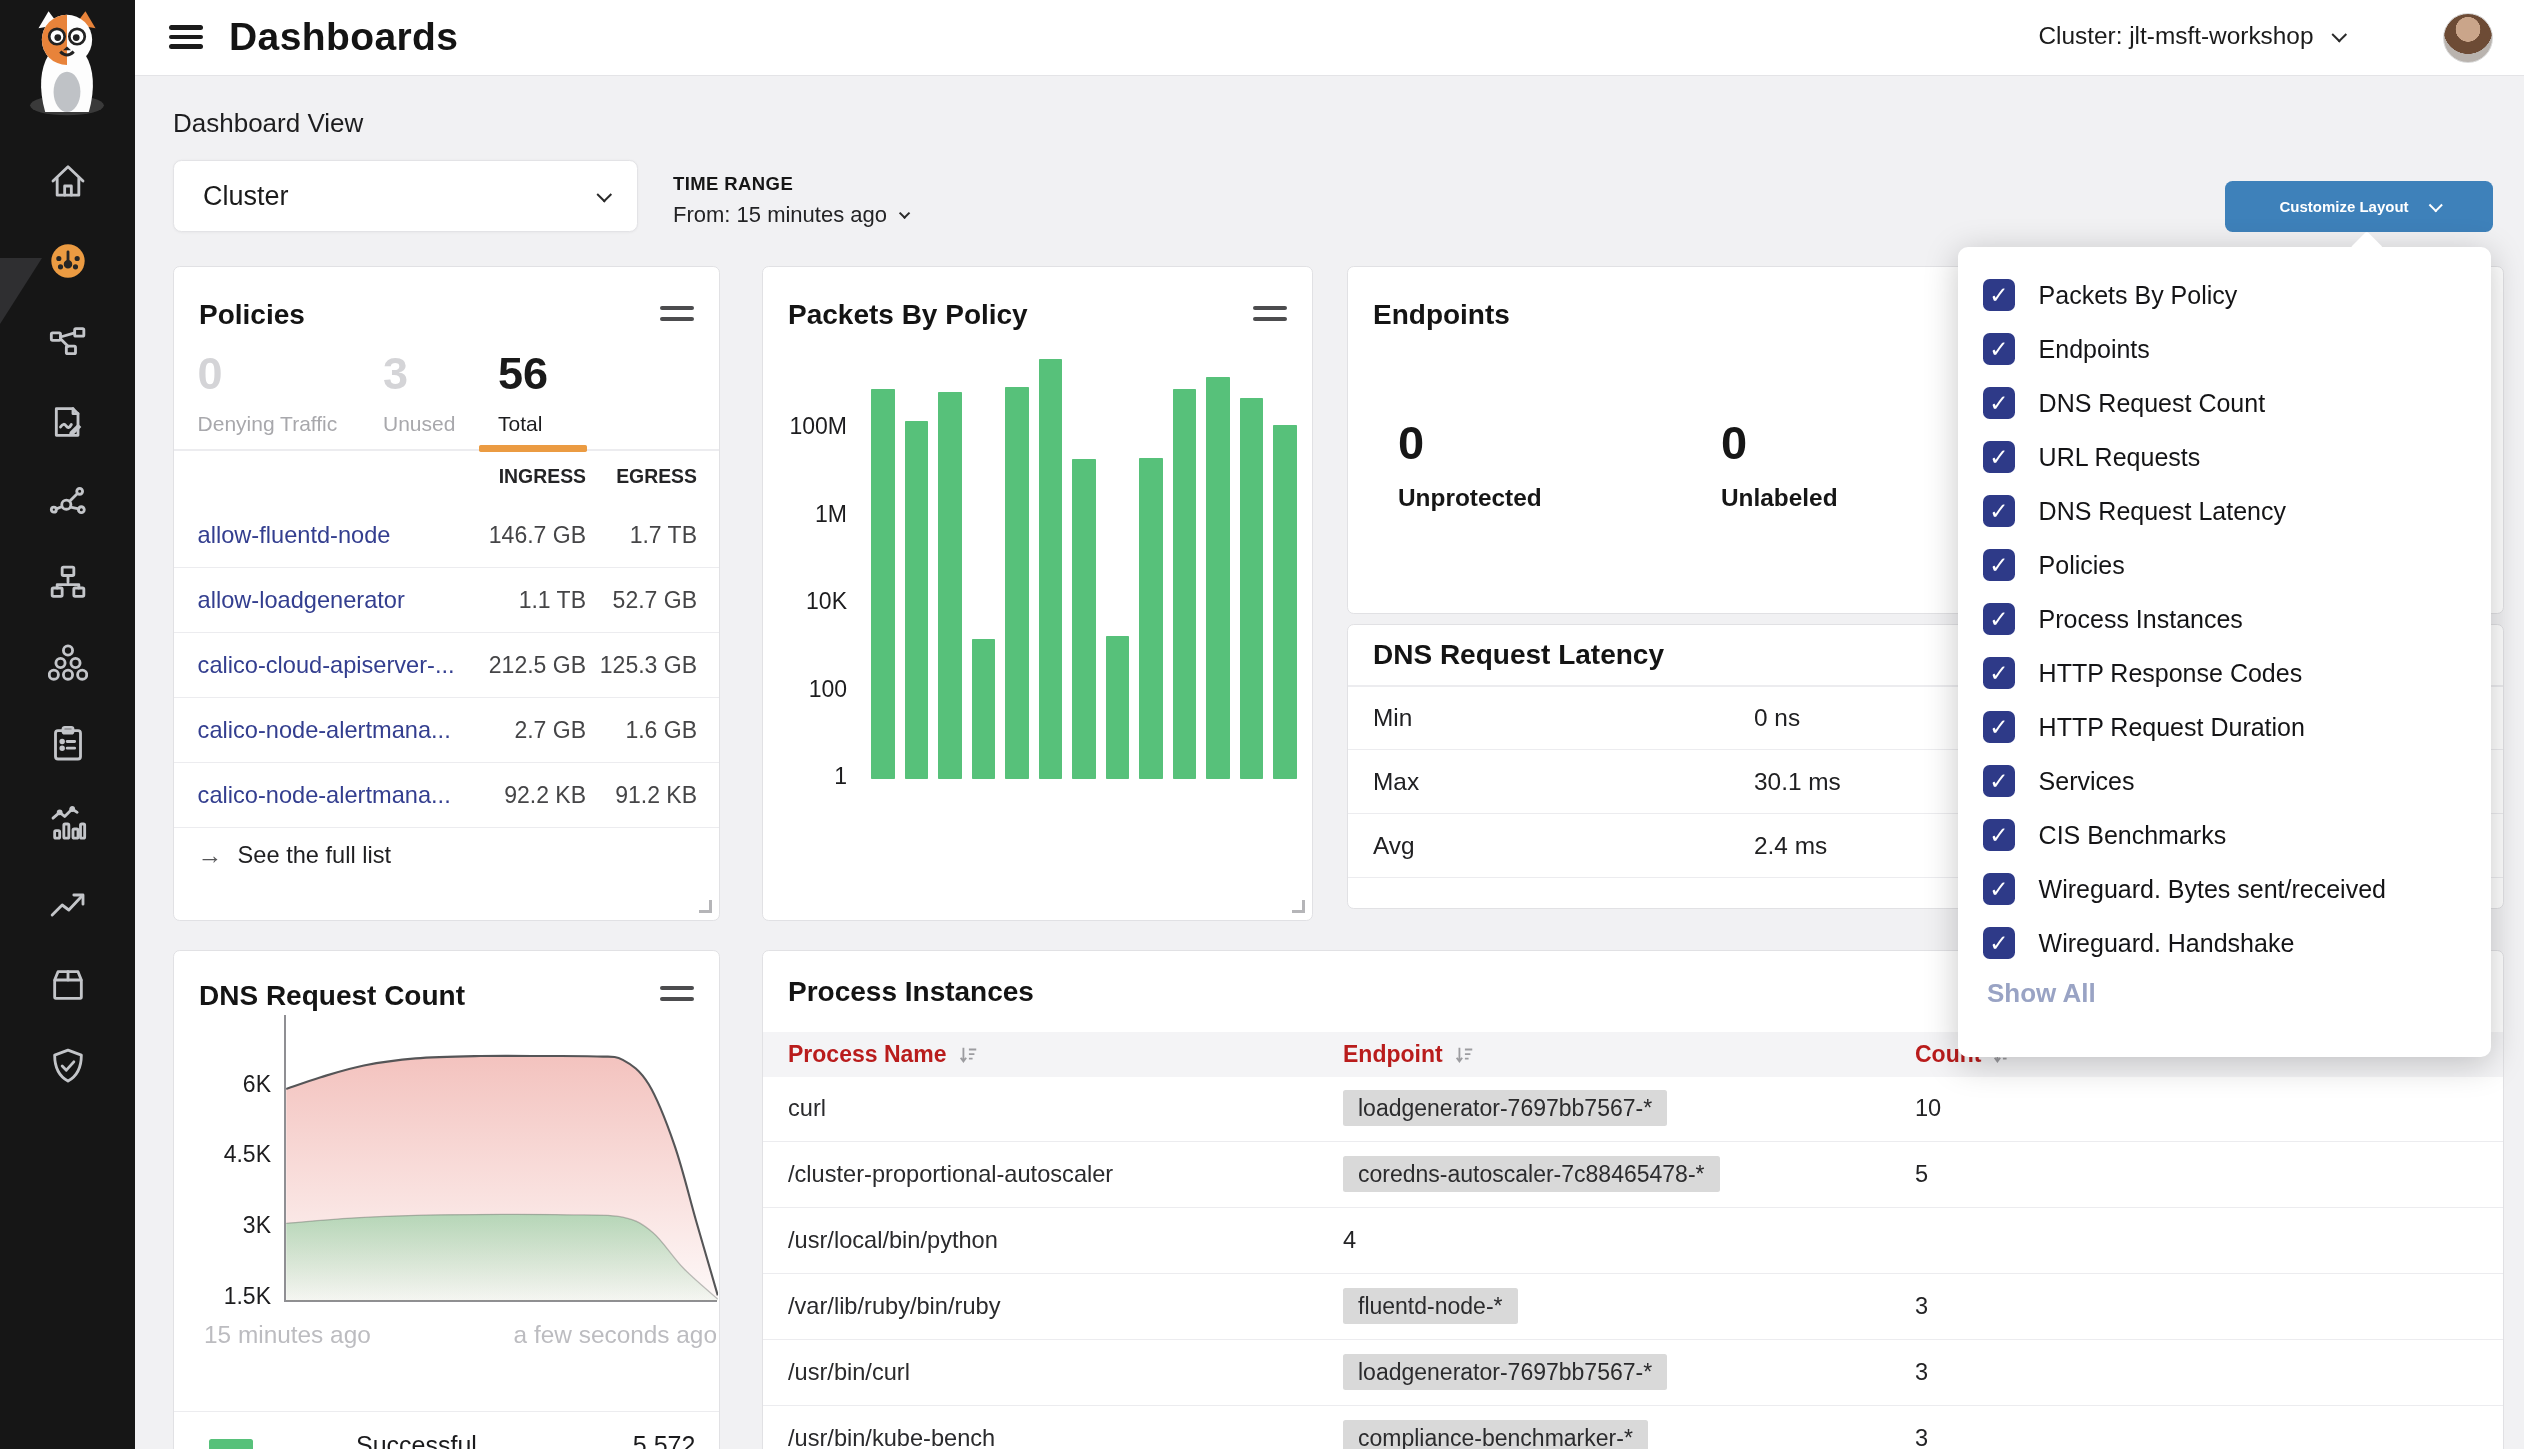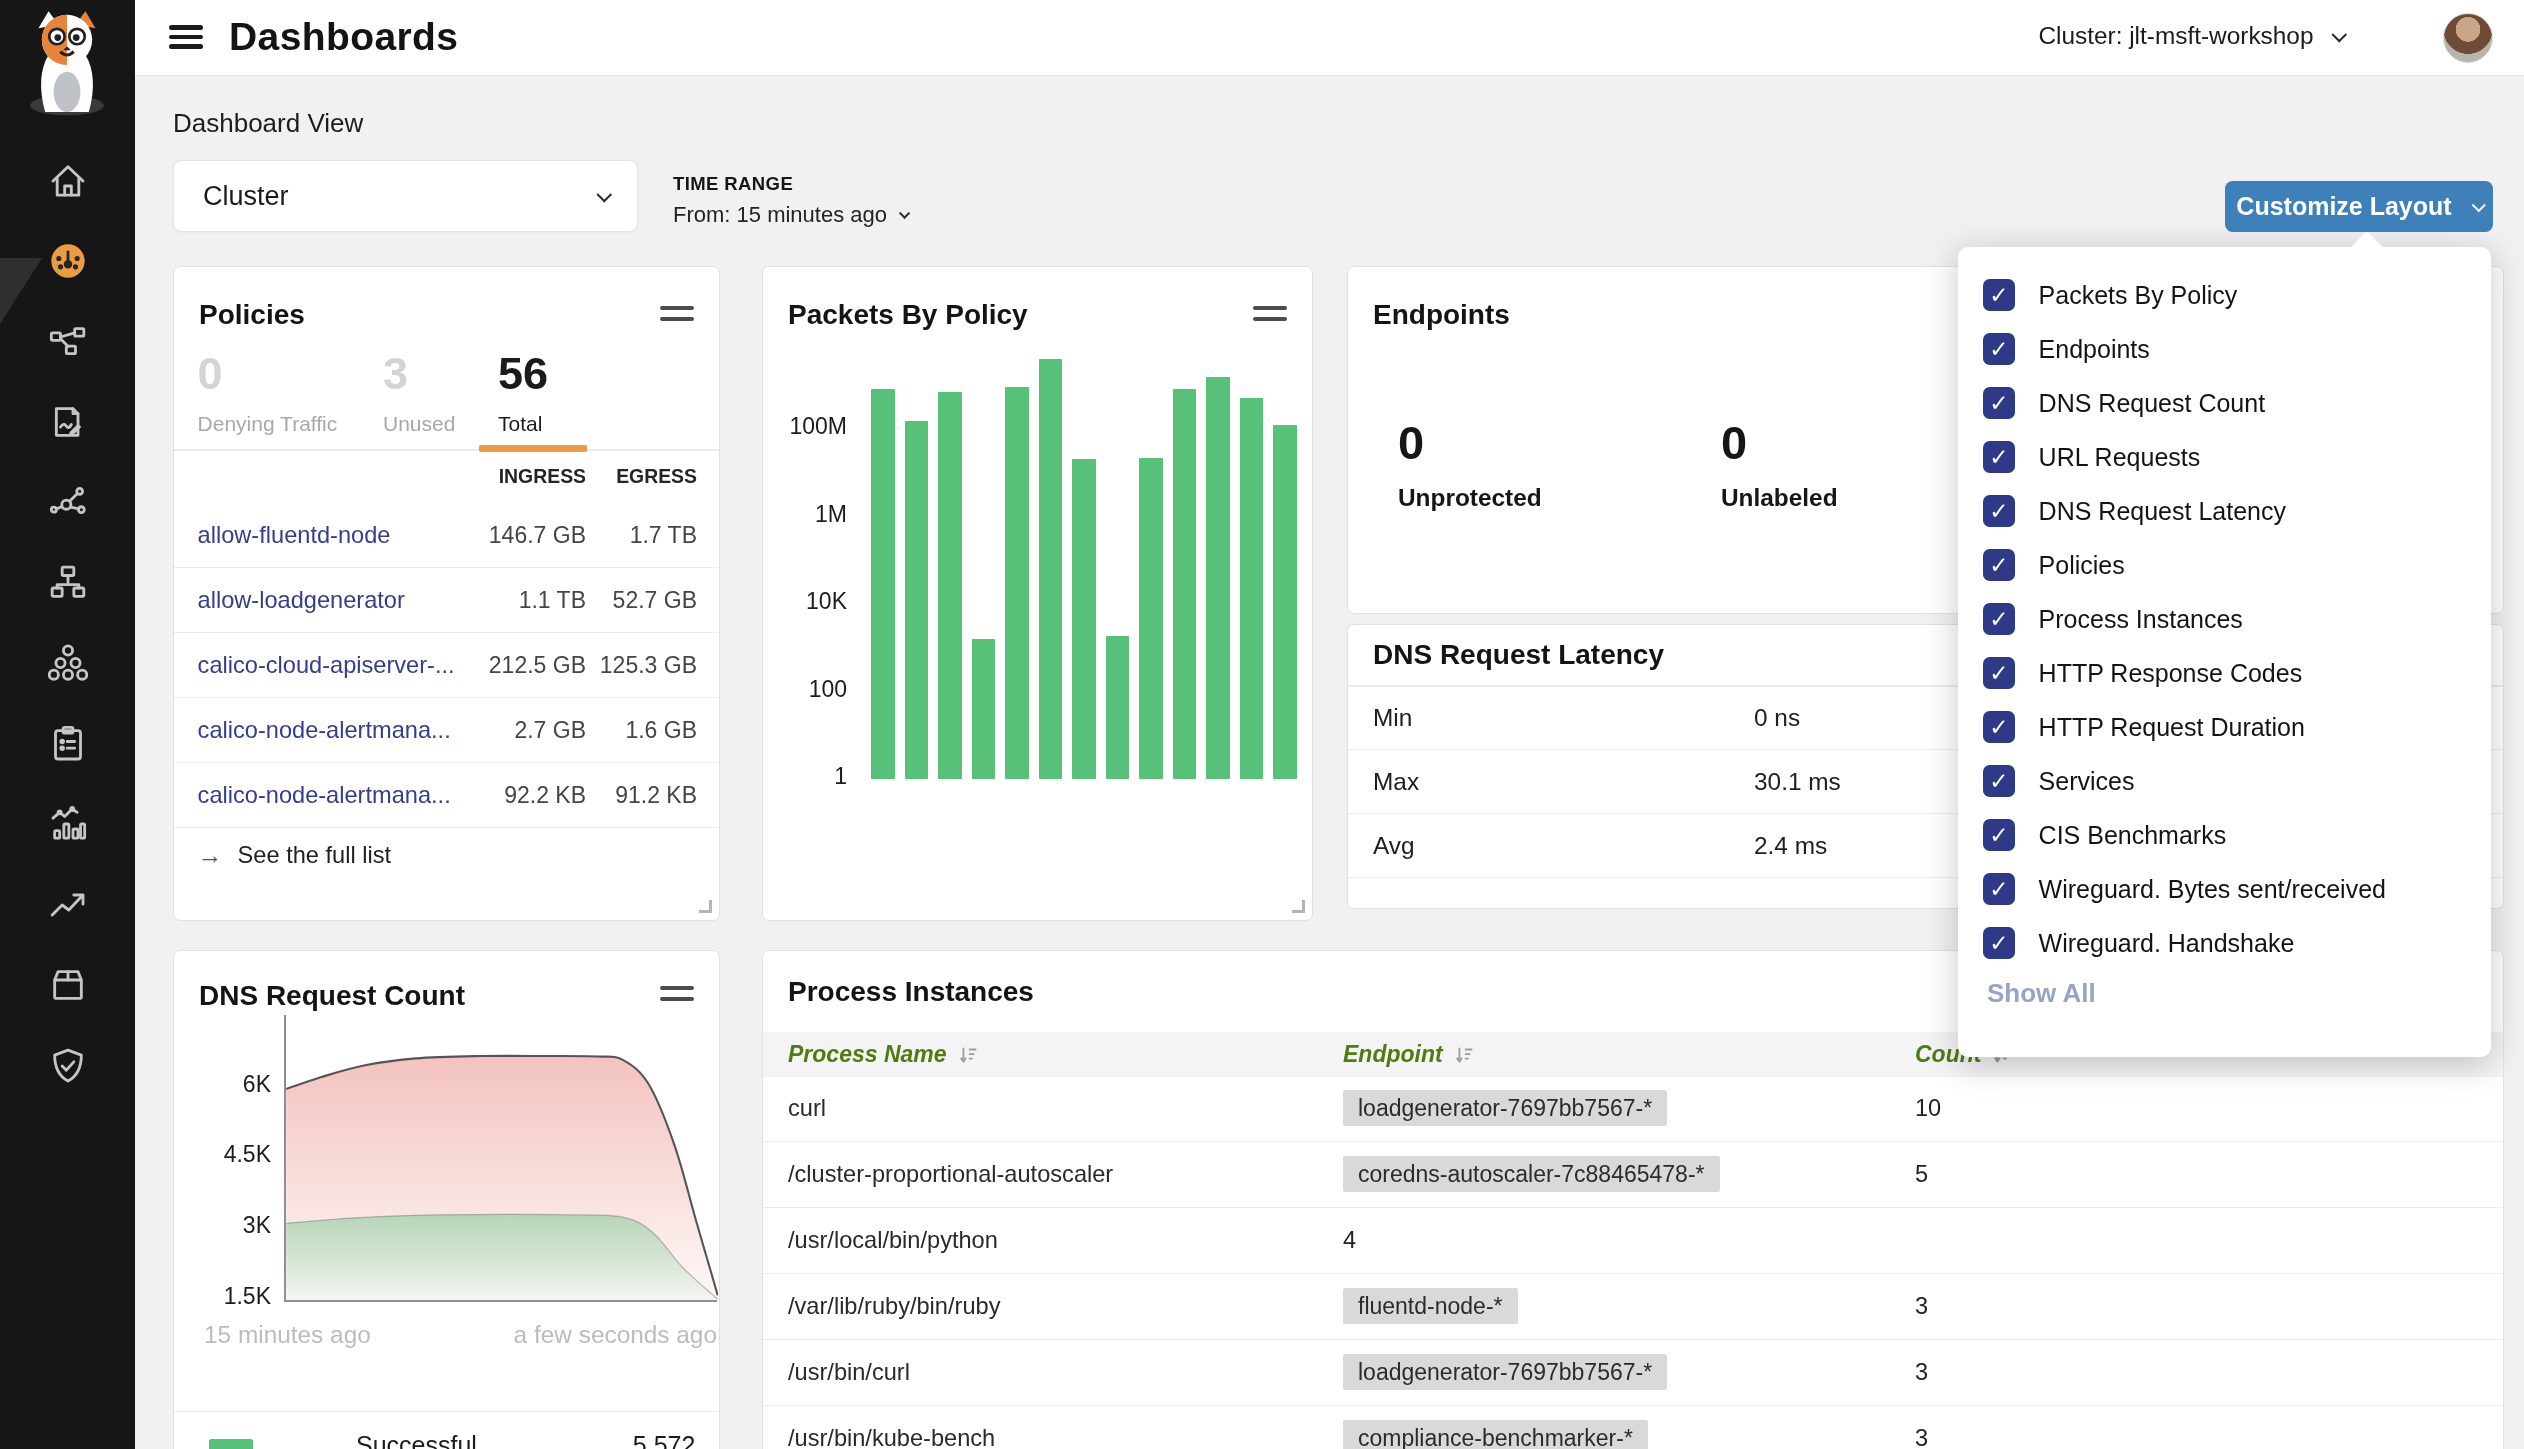--- a/index.html
+++ b/index.html
@@ -28,21 +28,21 @@
   .avatar { position:absolute; right:32px; top:12.6px; width:50px; height:50px; border-radius:50%;
     background:radial-gradient(circle at 50% 32%, #caa58a 0 30%, #6d4b35 31% 60%, #b9b3ae 61%); border:0.8px solid #d9d9d9; cursor:pointer; }
   
   .section-label { position:absolute; left:173px; top:108px; font-size:26px; font-weight:500; color:#1d1d1f; }
   .view-select { position:absolute; left:173px; top:160px; width:465px; height:72px; background:#fff; border:1.7px solid #e3e3e6; border-radius:8.4px; display:flex; align-items:center; justify-content:space-between; padding:0 29px; cursor:pointer; box-shadow:0 0.8px 2.5px rgba(0,0,0,.04); }
   .view-select .val { font-size:27px; color:#1b1b1b; }
   .timerange { position:absolute; left:673px; top:173px; }
   .timerange .lbl { font-size:18.5px; font-weight:700; letter-spacing:0.4px; color:#161616; }
   .timerange .val { margin-top:6.7px; font-size:22px; color:#232325; cursor:pointer; display:flex; align-items:center; gap:11.8px; }
   .chev.sm { width:7.6px; height:7.6px; border-width:2.1px; }
-  .customize-btn { position:absolute; left:2225px; top:181px; width:268px; height:51px; background:#3e81ba; border:none; border-radius:7.6px; color:#fff; font-size:25px; font-weight:600; display:flex; align-items:center; justify-content:center; gap:20px; cursor:pointer; font-family:inherit; }
+  .customize-btn { position:absolute; left:2225px; top:181px; width:268px; height:51px; background:#3e81ba; border:none; border-radius:7.6px; color:#fff; font-size:15px; font-weight:600; display:flex; align-items:center; justify-content:center; gap:20px; cursor:pointer; font-family:inherit; }
   .chev.white { border-color:#fff; width:10px; height:10px; }
   
   .card { position:absolute; background:#fff; border:1.7px solid #e1e1e4; border-radius:6.7px; }
   .card-title { position:absolute; left:25px; font-size:28px; font-weight:800; color:#141414; white-space:nowrap; }
   .drag-handle { position:absolute; right:25px; width:34px; height:15px; display:flex; flex-direction:column; justify-content:space-between; cursor:grab; }
   .drag-handle span { height:4.2px; background:#4c4c4e; border-radius:2.5px; }
   .resize-corner { position:absolute; right:6.7px; bottom:6.7px; width:13.5px; height:13.5px; border-right:3.4px solid #b5b5b8; border-bottom:3.4px solid #b5b5b8; cursor:nwse-resize; }
   .divider { position:absolute; left:0; right:0; height:1.7px; background:#ececef; }
   
   #policies-card { left:173px; top:266px; width:547px; height:655px; }
@@ -85,21 +85,21 @@
   .dc-axis-y { position:absolute; left:110px; top:64px; width:1.7px; height:287px; background:#8f8f93; }
   .dc-axis-x { position:absolute; left:110px; top:349px; width:433px; height:1.7px; background:#8f8f93; }
   .dc-xlabels { position:absolute; left:30px; top:370px; width:513px; display:flex; justify-content:space-between; font-size:24.4px; color:#bcbcc0; }
   .dc-legend { position:absolute; left:0; right:0; top:460px; border-top:1.7px solid #ececef; }
   .dc-leg-row { position:absolute; left:35px; right:23.6px; top:18.5px; display:flex; align-items:center; }
   .dc-leg-row .sw { width:44px; height:12.6px; border-radius:2.5px; background:#57c17a; }
   .dc-leg-row .tx { margin-left:103px; font-size:25px; color:#1b1b1d; }
   .dc-leg-row .vl { margin-left:auto; font-size:25px; color:#1b1b1d; }
   
   #process-card { left:762px; top:950px; width:1742px; height:539px; }
-  .pr-header { position:absolute; left:0; right:0; top:81px; height:45px; background:#f4f4f6; display:grid; grid-template-columns:555px 572px 1fr; align-items:center; padding-left:25px; font-size:23px; font-weight:700; color:#4d7c0f;font-style:italic; }
+  .pr-header { position:absolute; left:0; right:0; top:81px; height:45px; background:#f4f4f6; display:grid; grid-template-columns:555px 572px 1fr; align-items:center; padding-left:25px; font-size:23px; font-weight:700; color:#b91c1c; }
   .pr-header .hcell { display:flex; align-items:center; gap:10px; cursor:pointer; }
   .pr-rows { position:absolute; left:0; right:0; top:125px; }
   .pr-row { display:grid; grid-template-columns:555px 572px 1fr; align-items:center; padding-left:25px; height:66px; border-bottom:1.7px solid #ececef; }
   .pr-row .nm { font-size:23.6px; color:#2a2a2c; }
   .pr-row .ep span { background:#d9d9d9; border-radius:2.5px; padding:5px 15px; font-size:23px; color:#2b2b2d; }
   .pr-row .ct { font-size:23.6px; color:#232325; }
   .sort-ic { width:22px; height:22px; opacity:.55; }
   
   .menu-panel { position:absolute; left:1958px; top:247px; width:533px; height:810px; background:#fff; border-radius:10px; box-shadow:0 6.7px 34px rgba(0,0,0,.22); z-index:70; }
   .menu-caret { position:absolute; left:397px; top:-11px; width:23.6px; height:23.6px; background:#fff; transform:rotate(45deg); border-radius:3.4px; }

